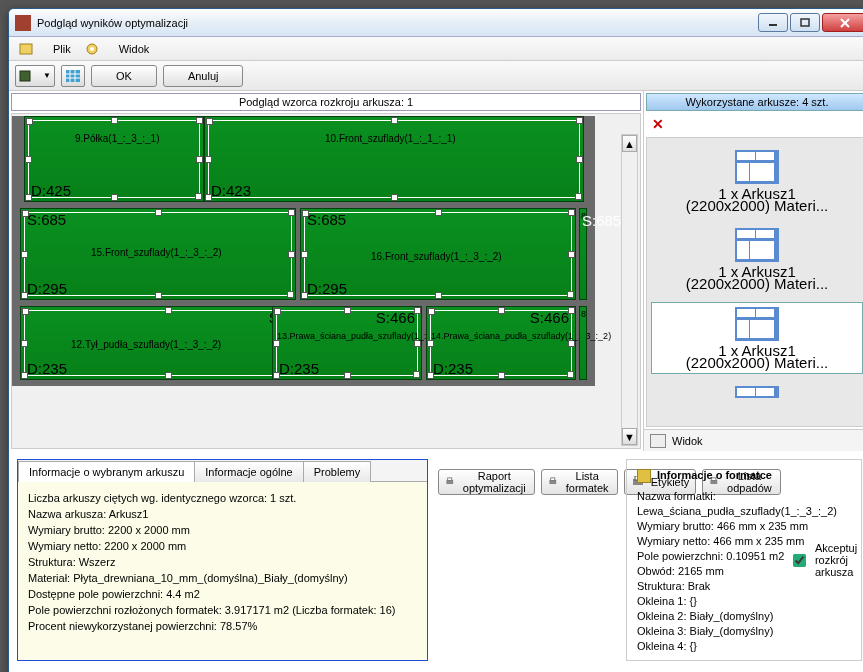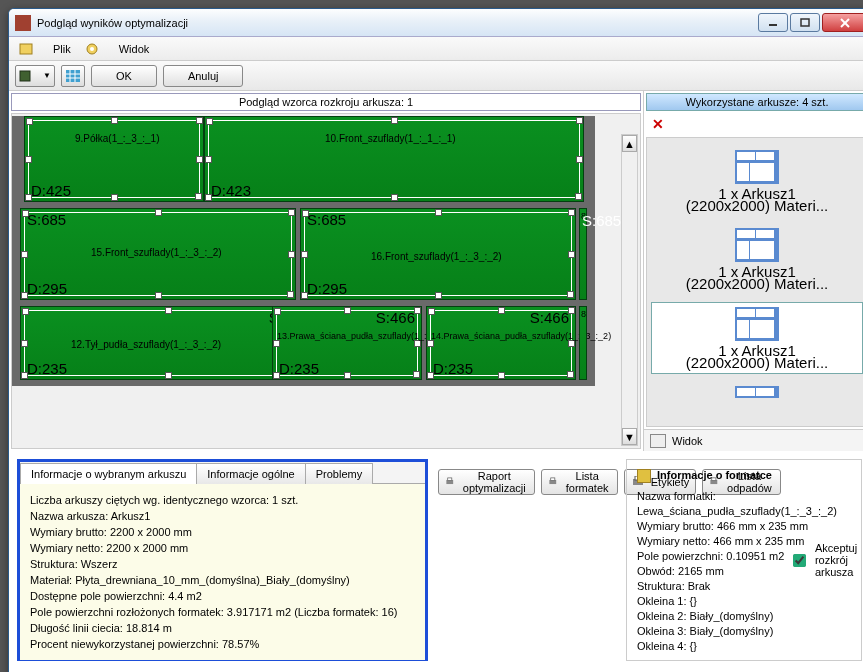--- a/index.html
+++ b/index.html
@@ -51,21 +51,21 @@
 .used-toolbar .x { color: #c00; font-weight: bold; font-size: 14px; }
 .used-list { flex: 1; background: #e8e8e8; margin: 2px; border: 1px solid #ccc; padding: 8px 4px; overflow-y: auto; position: relative; }
 .sheet-item { text-align: center; margin-bottom: 8px; padding: 4px; }
 .sheet-item.selected { background: #fff; border: 1px solid #7aa; }
 .sheet-thumb { width: 44px; height: 34px; margin: 0 auto 4px; background: #5a8ad0; display: flex; flex-wrap: wrap; padding: 2px; gap: 1px; }
 .sheet-thumb div { background: #fff; }
 .sheet-item-label { font-size: 15px; line-height: 12px; }
 .used-footer { height: 22px; border-top: 1px solid #ccc; display: flex; align-items: center; gap: 6px; padding: 0 6px; background: #f4f4f4; }
 .used-footer .wicon { width: 16px; height: 14px; border: 1px solid #888; background: #eee; }
 .bottom { display: flex; height: 210px; margin-top: 4px; }
-.info-col { flex: 1; border: 3px solid #1d4ed8; margin: 4px 2px 4px 8px; display: flex; flex-direction: column; }
+.info-col { flex: 1; border: 1px solid #1d4ed8; margin: 4px 2px 4px 8px; display: flex; flex-direction: column; }
 .tabs { display: flex; border-bottom: 1px solid #aaa; background: #f4f4f4; }
 .tab { padding: 4px 10px; border: 1px solid #aaa; border-bottom: none; background: linear-gradient(#fff,#e8e8e8); margin-right: -1px; position: relative; top: 1px; }
 .tab.active { background: #fff; }
 .info-body { flex: 1; padding: 8px 10px; background: #fcfce8; line-height: 16px; }
 .buttons-col { width: 190px; margin: 4px 2px; display: flex; flex-direction: row; gap: 6px; padding: 10px 6px; }
 .action-btn { height: 26px; border: 1px solid #888; background: linear-gradient(#fff,#e4e4e4); border-radius: 3px; display: flex; align-items: center; justify-content: center; gap: 6px; }
 .chk-row { display: flex; align-items: center; gap: 6px; padding: 10px 2px; }
 .chk-row input { accent-color: #2a7; }
 .format-col { width: 236px; border: 1px solid #ccc; margin: 4px 8px 4px 2px; padding: 8px 10px; line-height: 15px; }
 .format-col .hdr { display: flex; align-items: center; gap: 6px; font-weight: bold; margin-bottom: 6px; }
@@ -278,21 +278,20 @@
       </div>
       <div class="info-body">
         <div>Liczba arkuszy ciętych wg. identycznego wzorca: 1 szt.</div>
         <div>Nazwa arkusza: Arkusz1</div>
         <div>Wymiary brutto: 2200 x 2000 mm</div>
         <div>Wymiary netto: 2200 x 2000 mm</div>
         <div>Struktura: Wszerz</div>
         <div>Materiał: Płyta_drewniana_10_mm_(domyślna)_Biały_(domyślny)</div>
         <div>Dostępne pole powierzchni: 4.4 m2</div>
         <div>Pole powierzchni rozłożonych formatek: 3.917171 m2  (Liczba formatek: 16)</div>
-        <div>Długość linii ciecia: 18.814 m</div>
         <div>Procent niewykorzystanej powierzchni: 78.57%</div>
       </div>
     </div>
 
     <div class="buttons-col">
       <button class="action-btn">
           <svg class="picon" viewBox="0 0 14 12">
             <rect x="2" y="3" width="10" height="6" fill="#888"></rect>
             <rect x="4" y="0" width="6" height="4" fill="#fff" stroke="#555"></rect>
           </svg>

